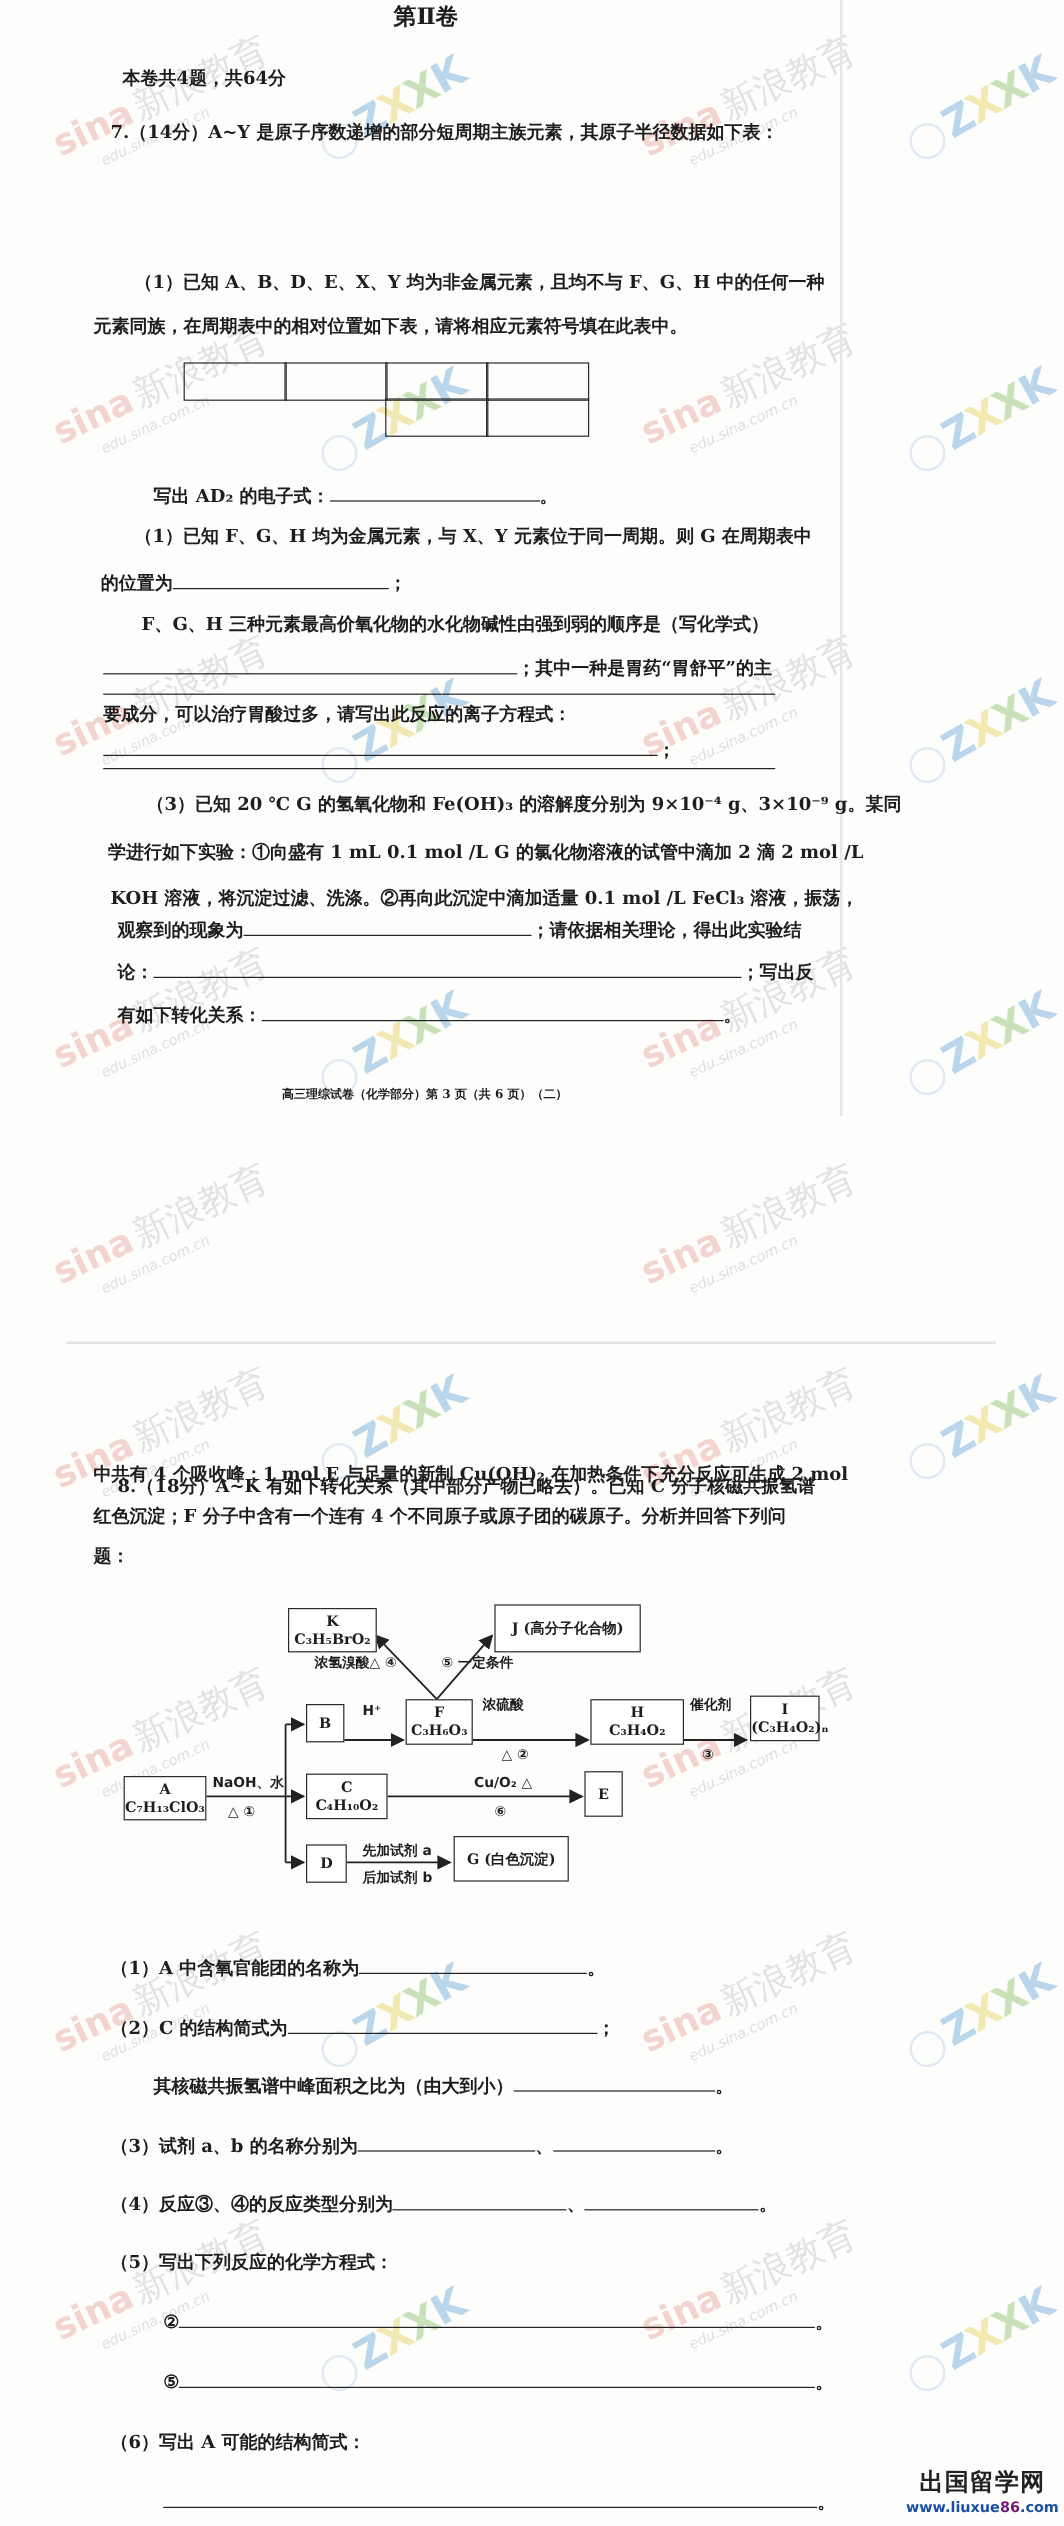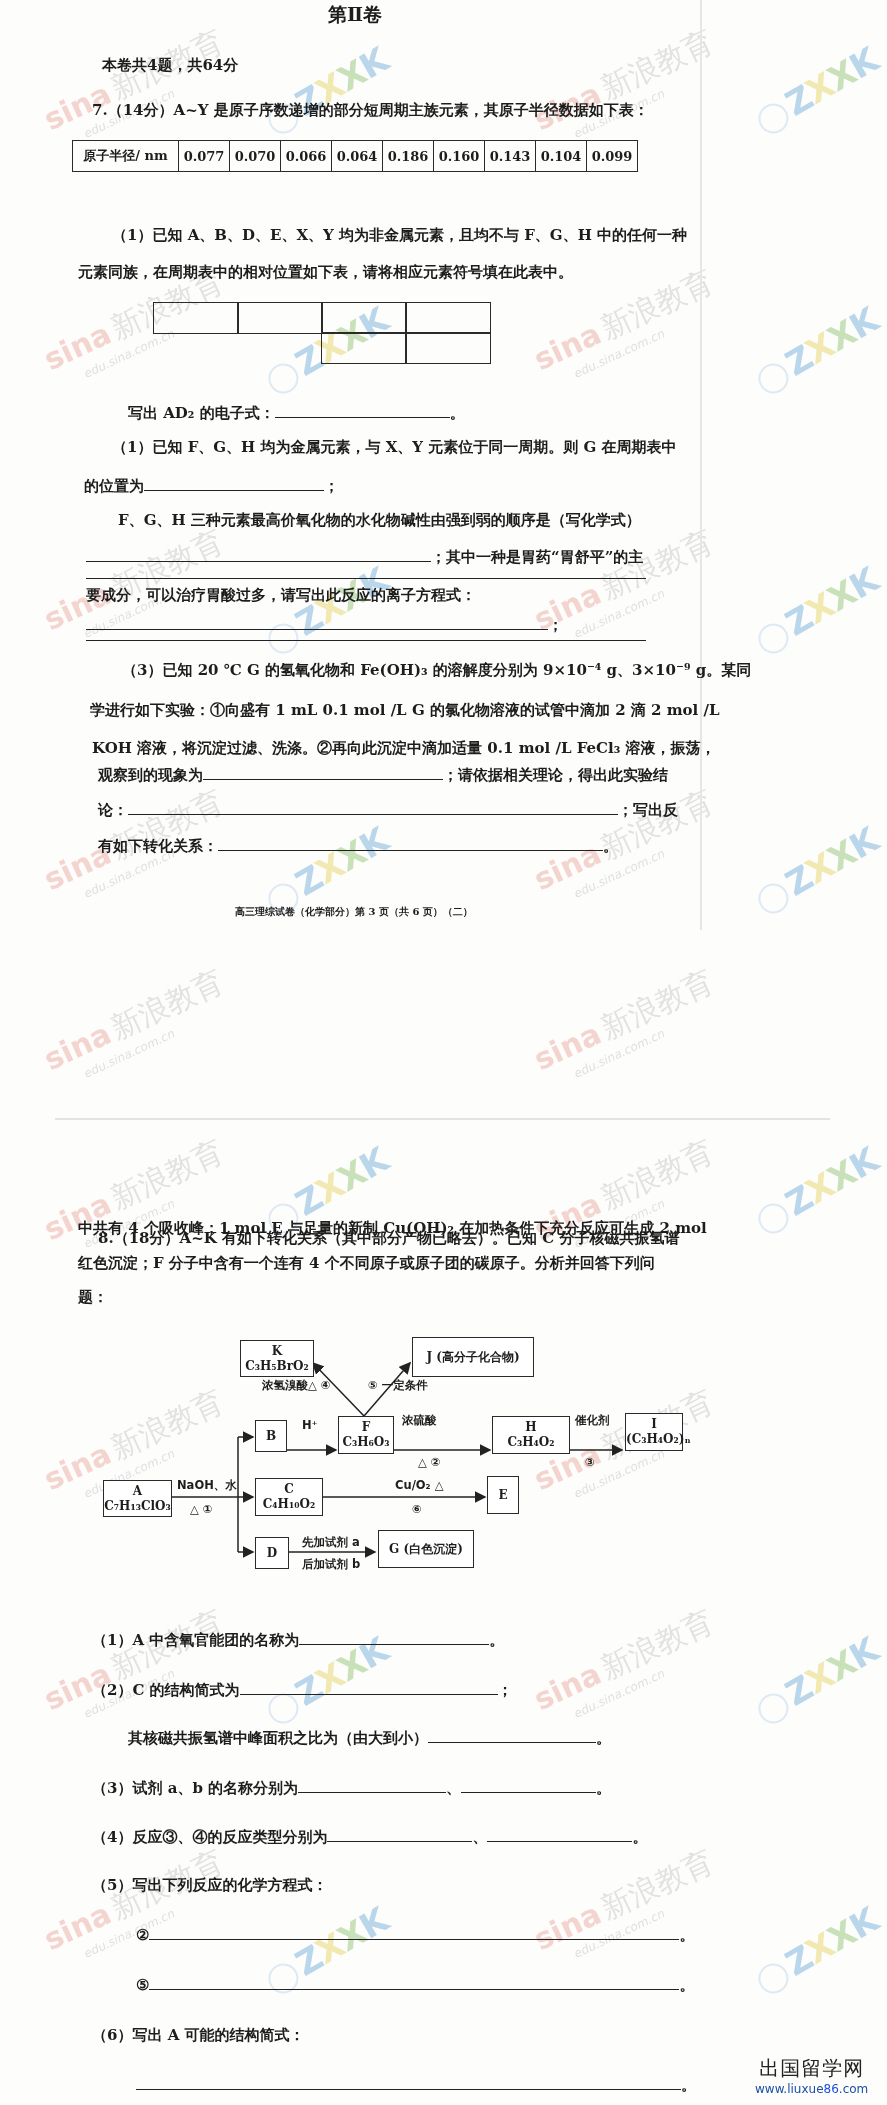--- a/index.html
+++ b/index.html
@@ -17,24 +17,24 @@
   .blank{display:inline-block;border-bottom:1.5px solid #222;height:14px;vertical-align:baseline;}
   .page-edge{position:absolute;left:700px;top:0;width:2px;height:930px;background:#e6e6e6;}
   .divider{position:absolute;left:55px;top:1118px;width:775px;height:2px;background:#e4e4e4;}
   table.radius{position:absolute;left:72px;top:140px;border-collapse:collapse;font-size:13px;font-weight:bold;}
   table.radius td{border:1.5px solid #2a2a2a;text-align:center;height:30px;width:50px;padding:0;}
   table.radius td.hdr{width:105px;}
   .pt-cell{position:absolute;border:1.5px solid #2a2a2a;width:84px;height:30px;}
   .box{position:absolute;border:1.5px solid #2a2a2a;background:#fff;text-align:center;font-size:12px;font-weight:bold;line-height:15px;font-family:"DejaVu Serif",serif;display:flex;flex-direction:column;justify-content:center;}
   .lbl{position:absolute;font-size:11.5px;font-weight:bold;white-space:nowrap;font-family:"DejaVu Sans",sans-serif;}
   .footer{position:absolute;left:235px;top:905px;font-size:10px;font-weight:bold;}
-  .logo{position:absolute;left:755px;top:2055px;text-align:center;font-family:"DejaVu Sans",sans-serif;}
+  .logo{position:absolute;left:755px;top:2055px;text-align:center;font-family:"DejaVu Sans",sans-serif;font-weight:bold;}
   .logo .t{font-size:20px;color:#222;letter-spacing:1px;}
   .logo .u{font-size:12px;color:#1a4fa5;}
-  .logo .u .hi{color:#1d4ed8;}
+  .logo .u .hi{color:#701a75;}
 </style>
 </head>
 <body>
 
 <div>
   <div class="wm wm-sina" style="left:40px;top:60px"><span>sina</span><span class="cn">新浪教育</span><span class="url">edu.sina.com.cn</span></div>
   <div class="wm wm-sina" style="left:530px;top:60px"><span>sina</span><span class="cn">新浪教育</span><span class="url">edu.sina.com.cn</span></div>
   <div class="wm wm-sina" style="left:40px;top:300px"><span>sina</span><span class="cn">新浪教育</span><span class="url">edu.sina.com.cn</span></div>
   <div class="wm wm-sina" style="left:530px;top:300px"><span>sina</span><span class="cn">新浪教育</span><span class="url">edu.sina.com.cn</span></div>
   <div class="wm wm-sina" style="left:40px;top:560px"><span>sina</span><span class="cn">新浪教育</span><span class="url">edu.sina.com.cn</span></div>
@@ -70,32 +70,20 @@
 
 <div class="page-edge"></div>
 
 <div>
   <div class="abs txt" style="left:328px;top:4px;font-size:19px;">第Ⅱ卷</div>
   <div class="abs txt" style="left:102px;top:55px;">本卷共4题，共64分</div>
   <div class="abs txt" style="left:92px;top:100px;">7.（14分）A~Y 是原子序数递增的部分短周期主族元素，其原子半径数据如下表：</div>
 
   <table class="radius">
     <tbody>
-    <tr>
-      <td class="hdr">原子半径/ nm</td>
-      <td>0.077</td>
-      <td>0.070</td>
-      <td>0.066</td>
-      <td>0.064</td>
-      <td>0.186</td>
-      <td>0.160</td>
-      <td>0.143</td>
-      <td>0.104</td>
-      <td>0.099</td>
-    </tr>
   </tbody>
     </table>
 
   <div class="abs txt" style="left:112px;top:225px;">（1）已知 A、B、D、E、X、Y 均为非金属元素，且均不与 F、G、H 中的任何一种</div>
   <div class="abs txt" style="left:78px;top:262px;">元素同族，在周期表中的相对位置如下表，请将相应元素符号填在此表中。</div>
 
   <div>
     <div class="pt-cell" style="left:153px;top:302px;"></div>
     <div class="pt-cell" style="left:237px;top:302px;"></div>
     <div class="pt-cell" style="left:321px;top:302px;"></div>

